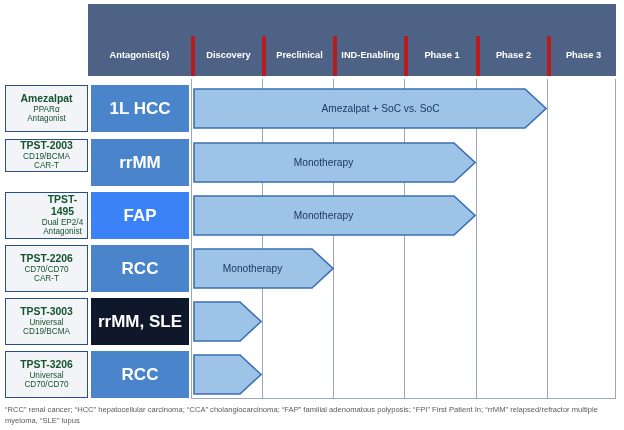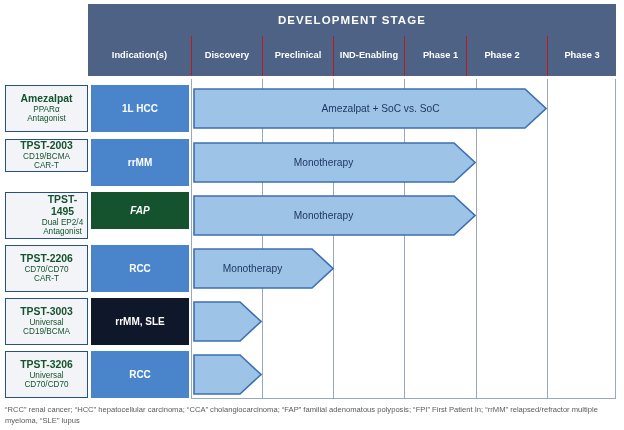--- a/index.html
+++ b/index.html
@@ -25,21 +25,21 @@
   .hdr-cells{
     position:absolute;left:88px;top:36px;width:528px;height:40px;
   }
   .hdr-cell{
     position:absolute;top:0;height:40px;
     display:flex;align-items:center;justify-content:center;
     color:#ffffff;font-size:9.3px;font-weight:bold;text-align:center;
     line-height:1.05;
     box-sizing:border-box;
   }
-  .hdr-cell.div{border-left:1px solid #b91c1c;}
+  .hdr-cell.div{border-left:4px solid #b91c1c;}
 
   
   .grid-area{
     position:absolute;left:191px;top:79px;width:425px;height:320px;
     border:1px solid #9aa7bd;border-top:none;box-sizing:border-box;
     background:#ffffff;
   }
   .vline{
     position:absolute;top:79px;width:1px;height:320px;background:#9aa7bd;
   }
@@ -55,21 +55,21 @@
   }
   .drug-name{font-size:10.4px;font-weight:bold;line-height:1.12;}
   .drug-sub{font-size:8.2px;font-weight:normal;line-height:1.16;}
 
   
   .ind-box{
     position:absolute;left:91px;width:98px;
     background:#4a85cc;
     box-sizing:border-box;
     display:flex;align-items:center;justify-content:center;
-    color:#ffffff;font-size:10px;font-weight:bold;text-align:center;
+    color:#ffffff;font-size:17px;font-weight:bold;text-align:center;
   }
 
   
   .arrow-wrap{position:absolute;}
   .arrow-wrap svg{display:block;}
   .arrow-label{
     position:absolute;left:0;top:0;width:100%;height:100%;
     display:flex;align-items:center;justify-content:center;
     color:#1f3864;font-size:10.2px;font-weight:normal;
     pointer-events:none;text-align:center;
@@ -80,40 +80,39 @@
     position:absolute;left:5px;top:404px;width:612px;
     color:#5a5a5a;font-size:7.6px;line-height:1.45;
   }
 </style>
 </head>
 <body>
 
 <div id="chart">
 
   <div class="hdr-band"></div>
-  <div class="hdr-title">DEVELOPMENT STAGE</div>
   <div class="hdr-cells" id="hdr-cells">
       <div class="hdr-cell" style="left: 0px; width: 103px;">
-        <span>Indication(s)</span>
+        <span>Antagonist(s)</span>
       </div>
       <div class="hdr-cell div" style="left: 103px; width: 71px;">
         <span>Discovery</span>
       </div>
       <div class="hdr-cell div" style="left: 174px; width: 71px;">
         <span>Preclinical</span>
       </div>
       <div class="hdr-cell div" style="left: 245px; width: 71px;">
         <span>IND-</span>
         <br>
         <span>Enabling</span>
       </div>
       <div class="hdr-cell div" style="left: 316px; width: 72px;">
         <span>Phase 1</span>
       </div>
-      <div class="hdr-cell div" style="left: 378px; width: 71px;">
+      <div class="hdr-cell div" style="left: 388px; width: 71px;">
         <span>Phase 2</span>
       </div>
       <div class="hdr-cell div" style="left: 459px; width: 69px;">
         <span>Phase 3</span>
       </div>
     </div>
 
   <div class="grid-area"></div>
   <div id="gridlines">
       <div class="vline" style="left: 262px;"></div>
@@ -146,21 +145,21 @@
         <svg width="283" height="41" viewBox="0 0 283 41">
           <path d="M1,1 L261,1 L282,20.5 L261,40 L1,40 Z" fill="#9dc3e6" stroke="#3d6fb4" stroke-width="1.6"></path>
         </svg>
         <div class="arrow-label" style="padding-right: 22px; box-sizing: border-box;">Monotherapy</div>
       </div>
       <div class="drug-box" style="top: 192px; height: 47px; padding-left: 32px;">
         <div class="drug-name">TPST-1495</div>
         <div class="drug-sub">Dual EP2/4</div>
         <div class="drug-sub">Antagonist</div>
       </div>
-      <div class="ind-box" style="top: 192px; height: 37px; background: #14532d; font-style: italic;">FAP</div>
+      <div class="ind-box" style="top: 192px; height: 47px; background: #3b82f6;">FAP</div>
       <div class="arrow-wrap" style="left: 193px; top: 195px; width: 283px; height: 41px;">
         <svg width="283" height="41" viewBox="0 0 283 41">
           <path d="M1,1 L261,1 L282,20.5 L261,40 L1,40 Z" fill="#9dc3e6" stroke="#3d6fb4" stroke-width="1.6"></path>
         </svg>
         <div class="arrow-label" style="padding-right: 22px; box-sizing: border-box;">Monotherapy</div>
       </div>
       <div class="drug-box" style="top: 245px; height: 47px;">
         <div class="drug-name">TPST-2206</div>
         <div class="drug-sub">CD70/CD70</div>
         <div class="drug-sub">CAR-T</div>

